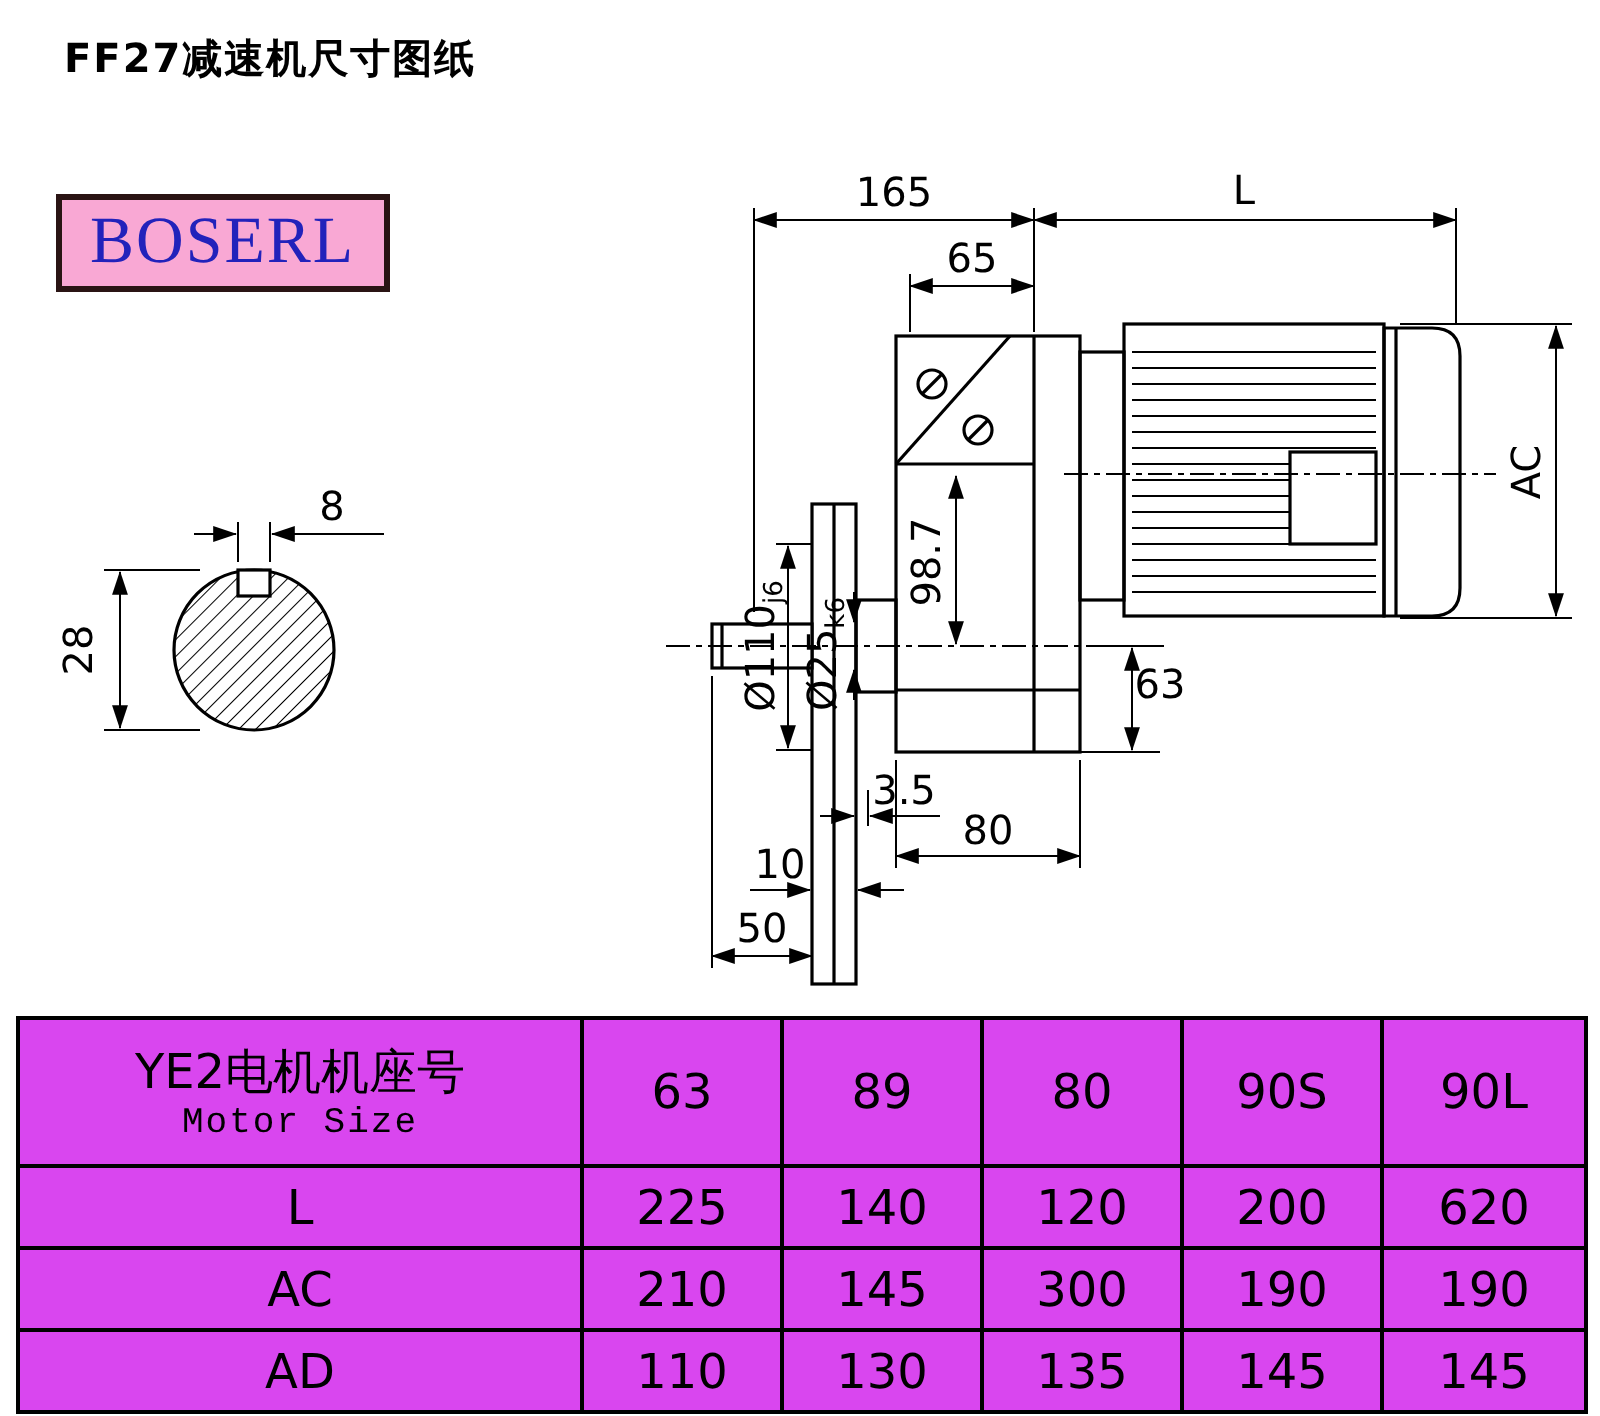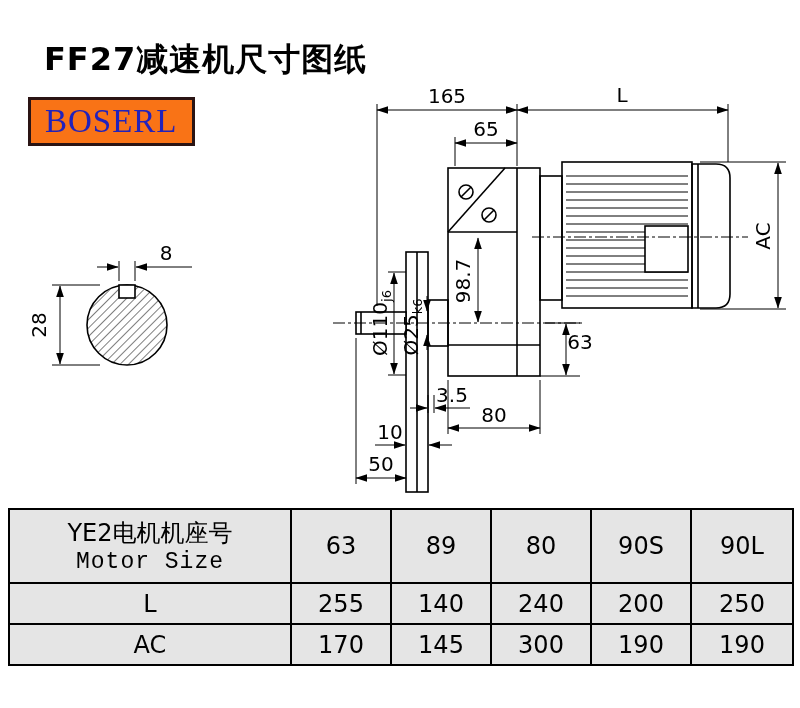--- a/index.html
+++ b/index.html
@@ -1,50 +1,49 @@
 <!DOCTYPE html>
 <html><head>
 <meta charset="utf-8">
 <style>
   html,body{margin:0;padding:0;background:#fff;}
   body{width:800px;height:708px;position:relative;font-family:"DejaVu Sans",sans-serif;color:#000;overflow:hidden;}
 
   .page-title{
-    position:absolute;left:44px;top:16px;
-    font-size:32px;font-weight:bold;letter-spacing:1px;
+    position:absolute;left:32px;top:16px;
+    font-size:20px;font-weight:bold;letter-spacing:1px;
     font-family:"DejaVu Sans",sans-serif;
-    margin-top:22px;
   }
 
   .brand-box{
     position:absolute;left:28px;top:97px;
-    border:3px solid #2a1414;background:#f97316;
+    border:3px solid #2a1414;background:#f9a8d4;
     padding:3px 14px;
   }
   .brand-box span{
     font-family:"Liberation Serif",serif;
     font-size:33px;color:#2222bb;letter-spacing:1px;
   }
 
   svg.drawing{position:absolute;left:0;top:0;}
   .dim-text{font-family:"DejaVu Sans",sans-serif;font-size:20px;fill:#000;stroke:none;}
   .dim-sub{font-size:13px;}
 
   table.spec-table{
     position:absolute;left:8px;top:508px;width:784px;
     border-collapse:collapse;table-layout:fixed;
     font-size:24px;text-align:center;color:#000;
   }
   table.spec-table th,table.spec-table td{
     border:2px solid #000;font-weight:normal;padding:0;
-    vertical-align:middle;background:#e5e5e5;
+    vertical-align:middle;background:#d946ef;
   }
   table.spec-table tr.hdr th{height:72px;}
   table.spec-table tr.datarow td{height:39px;}
-  .mono{font-family:"Liberation Mono",monospace;font-size:23px;letter-spacing:1px;}
+  .mono{font-family:"Liberation Mono",monospace;font-size:18px;letter-spacing:1px;}
 </style>
 </head>
 <body>
 
 <div class="page-title">FF27减速机尺寸图纸</div>
 
 <div class="brand-box">
   <span>BOSERL</span>
 </div>
 
@@ -198,28 +197,36 @@
       <div class="mono">Motor Size</div>
     </th>
     <th>63</th>
     <th>89</th>
     <th>80</th>
     <th>90S</th>
     <th>90L</th>
   </tr>
   <tr class="datarow">
     <td>L</td>
-    <td>255</td>
+    <td>225</td>
     <td>140</td>
-    <td>240</td>
+    <td>120</td>
     <td>200</td>
-    <td>250</td>
+    <td>620</td>
   </tr>
   <tr class="datarow">
     <td>AC</td>
-    <td>170</td>
+    <td>210</td>
     <td>145</td>
     <td>300</td>
     <td>190</td>
     <td>190</td>
   </tr>
+  <tr class="datarow">
+    <td>AD</td>
+    <td>110</td>
+    <td>130</td>
+    <td>135</td>
+    <td>145</td>
+    <td>145</td>
+  </tr>
 </tbody>
   </table>
 
 </body></html>

